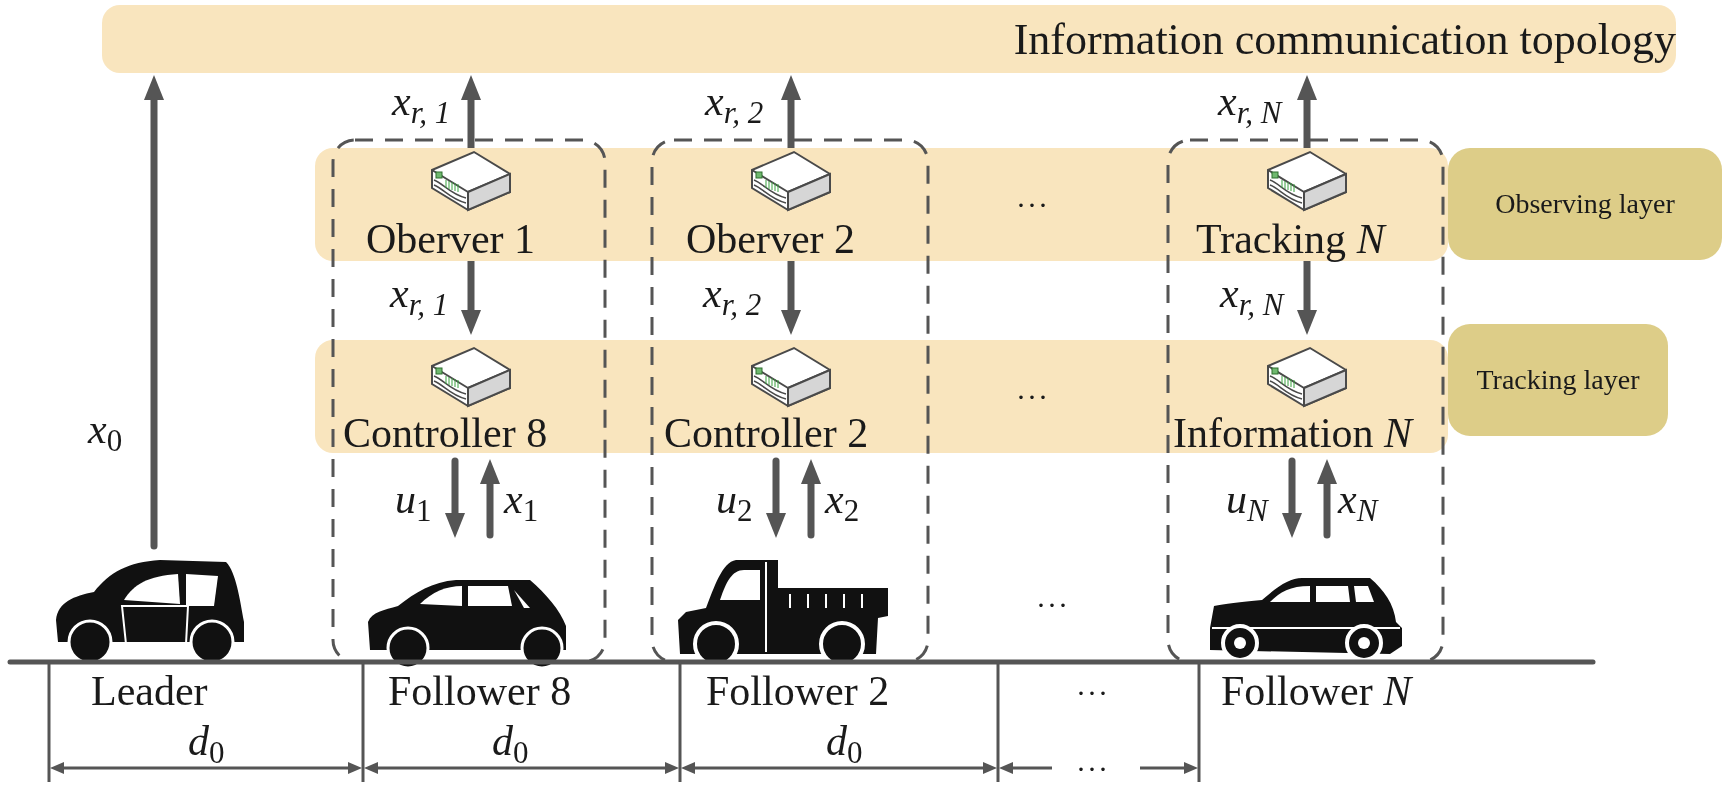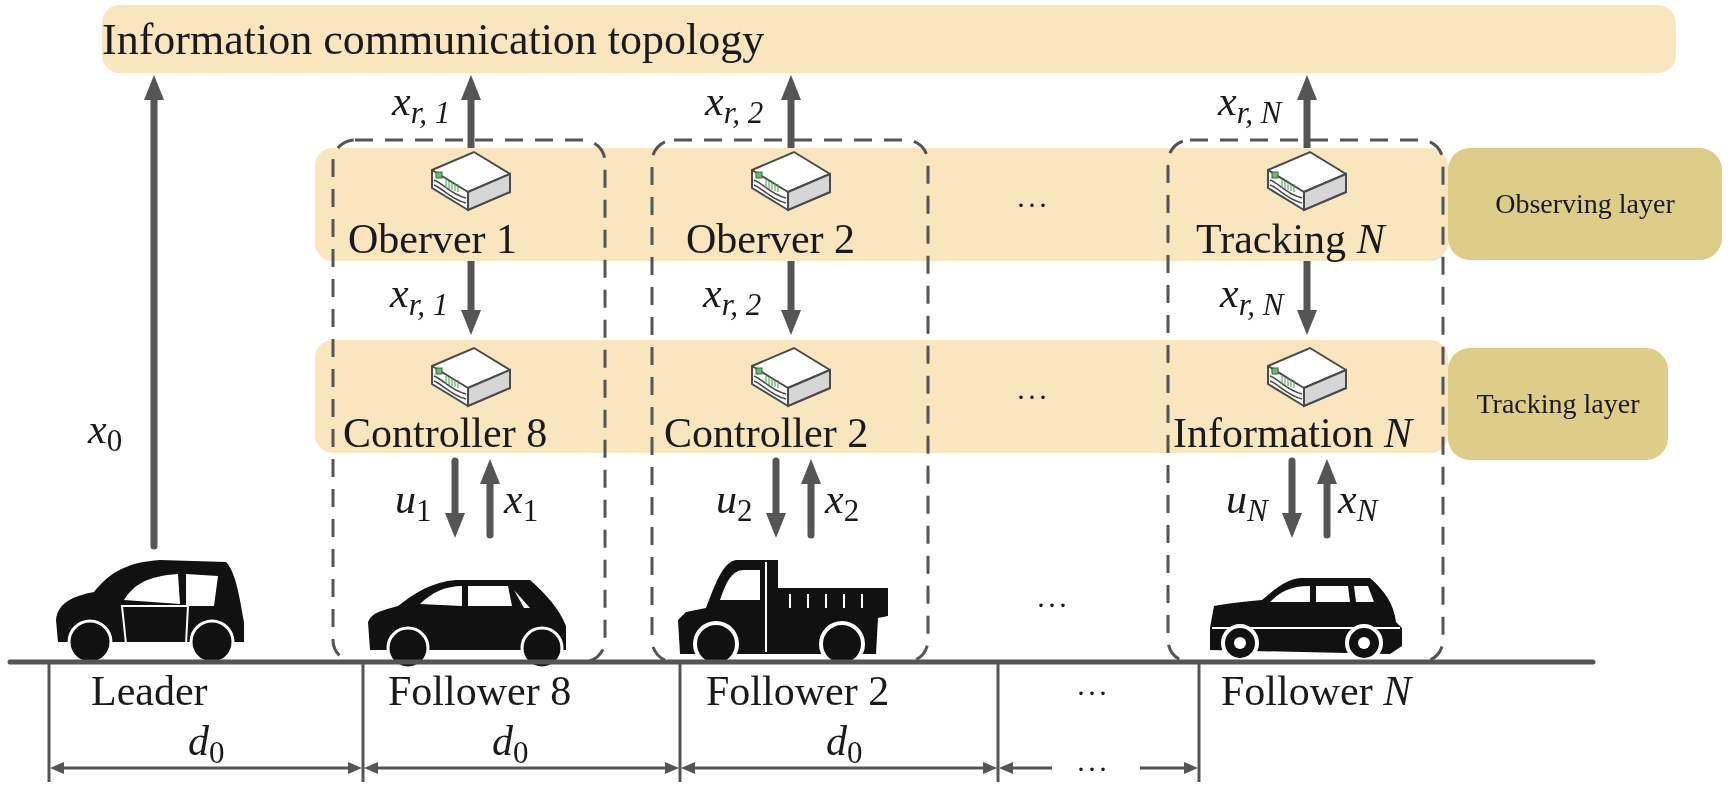--- a/index.html
+++ b/index.html
@@ -1,20 +1,20 @@
 <!DOCTYPE html>
 <html><head>
 <meta charset="utf-8">
 <style>
   html, body { margin:0; padding:0; background:#ffffff; }
   body { width:1732px; height:797px; position:relative; overflow:hidden;
          font-family:"Liberation Serif", "DejaVu Serif", serif; color:#1a1a1a; }
   .abs { position:absolute; }
   .banner { left:102px; top:5px; width:1574px; height:68px; background:#f9e5be; border-radius:18px;
-            display:flex; align-items:center; justify-content:flex-start; font-size:44px; }
+            display:flex; align-items:center; justify-content:flex-end; font-size:44px; }
   .band { background:#f9e5be; border-radius:18px; }
   .layerbox { background:#ddcd88; border-radius:22px; display:flex; align-items:center; justify-content:center;
               font-size:28px; }
   .lbl { font-size:42px; white-space:nowrap; line-height:1; }
   .math { font-style:italic; font-size:42px; white-space:nowrap; line-height:1; }
   .math sub { font-style:italic; font-size:31px; vertical-align:-0.25em; }
   .math sub.up { font-style:normal; }
   .dots { font-size:30px; letter-spacing:1px; }
   svg.overlay { position:absolute; left:0; top:0; }
 </style>
@@ -24,21 +24,21 @@
 <div class="abs banner">
   <span>Information communication topology</span>
 </div>
 
 <div class="abs band" style="left:315px; top:148px; width:1133px; height:113px;"></div>
 <div class="abs band" style="left:315px; top:340px; width:1133px; height:113px;"></div>
 
 <div class="abs layerbox" style="left:1448px; top:148px; width:274px; height:112px;">
   <span>Observing layer</span>
 </div>
-<div class="abs layerbox" style="left:1448px; top:348px; width:220px; height:112px;">
+<div class="abs layerbox" style="left:1448px; top:324px; width:220px; height:112px;">
   <span>Tracking layer</span>
 </div>
 
 <svg class="overlay" width="1732" height="797" viewBox="0 0 1732 797">
   <defs>
     <marker id="ah" markerWidth="10" markerHeight="10" refX="5" refY="5" orient="auto" markerUnits="userSpaceOnUse">
     </marker>
     <g id="device">
 
       <path d="M0,18 L42,0 L78,22 L78,40 L36,58 L0,36 Z" fill="#ffffff" stroke="#4a4a4a" stroke-width="2"></path>
@@ -195,21 +195,21 @@
     </g>
     <g>
       <line x1="1005" y1="768" x2="1052" y2="768"></line>
       <line x1="1140" y1="768" x2="1192" y2="768"></line>
       <polygon points="999,768 1013,762 1013,774" stroke="none"></polygon>
       <polygon points="1198,768 1184,762 1184,774" stroke="none"></polygon>
     </g>
   </g>
 </svg>
 
-<div class="abs lbl" style="left:348px; top:218px;"><span>Oberver 1</span></div>
+<div class="abs lbl" style="left:366px; top:218px;"><span>Oberver 1</span></div>
 <div class="abs lbl" style="left:686px; top:218px;"><span>Oberver 2</span></div>
 <div class="abs lbl" style="left:1196px; top:218px;"><span>Tracking </span><i>N</i></div>
 
 <div class="abs lbl" style="left:343px; top:412px;"><span>Controller 8</span></div>
 <div class="abs lbl" style="left:664px; top:412px;"><span>Controller 2</span></div>
 <div class="abs lbl" style="left:1173px; top:412px;"><span>Information </span><i>N</i></div>
 
 <div class="abs dots" style="left:1016px; top:188px;">···</div>
 <div class="abs dots" style="left:1016px; top:380px;">···</div>
 <div class="abs dots" style="left:1036px; top:588px;">···</div>

